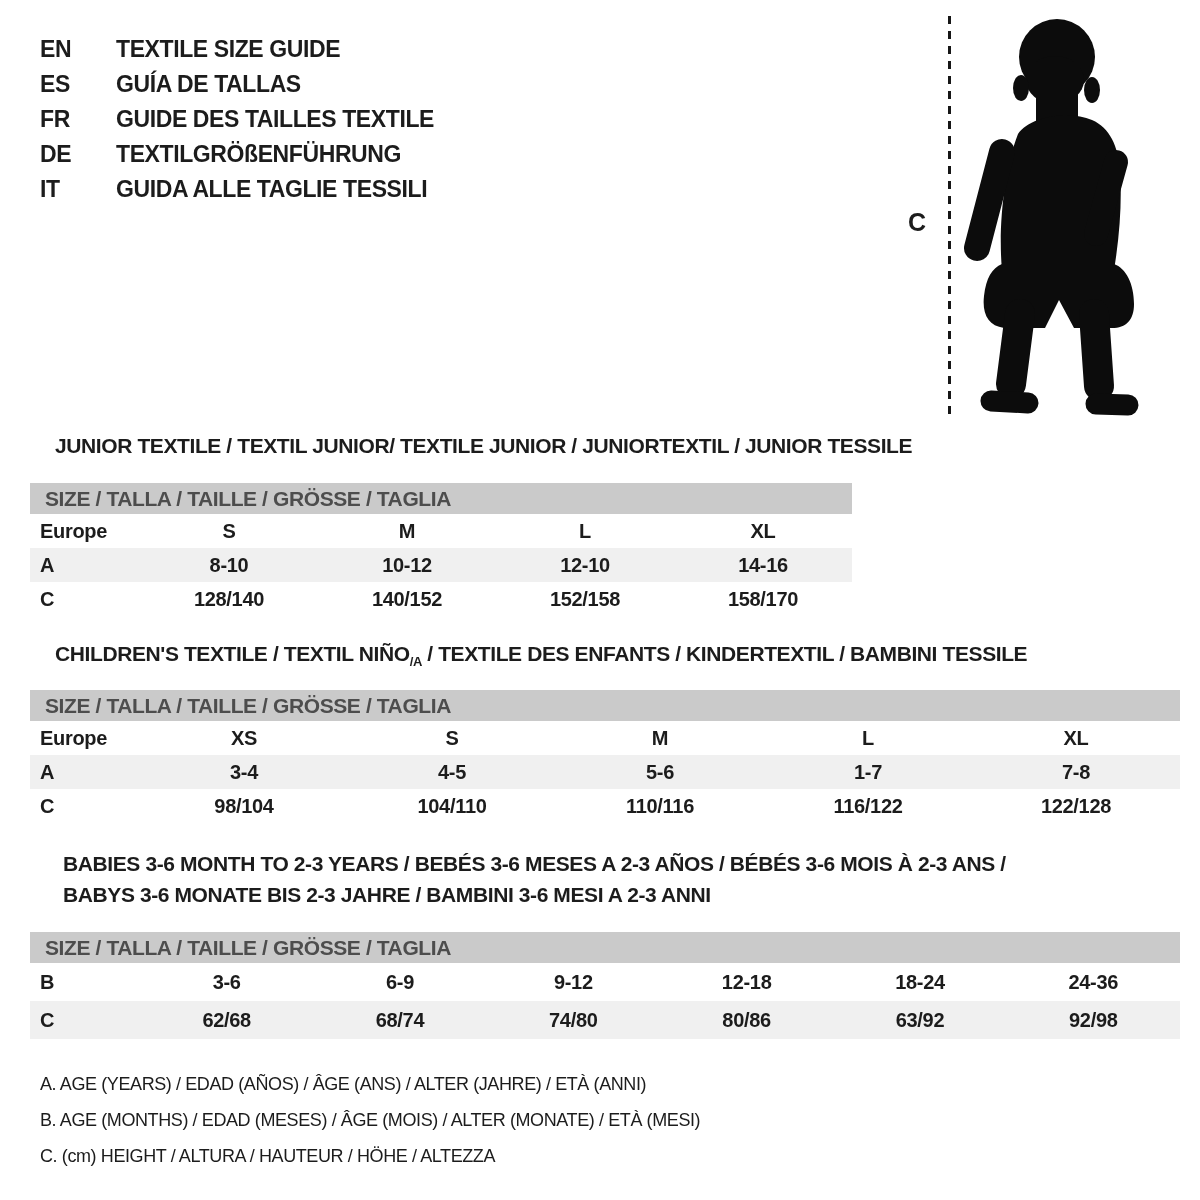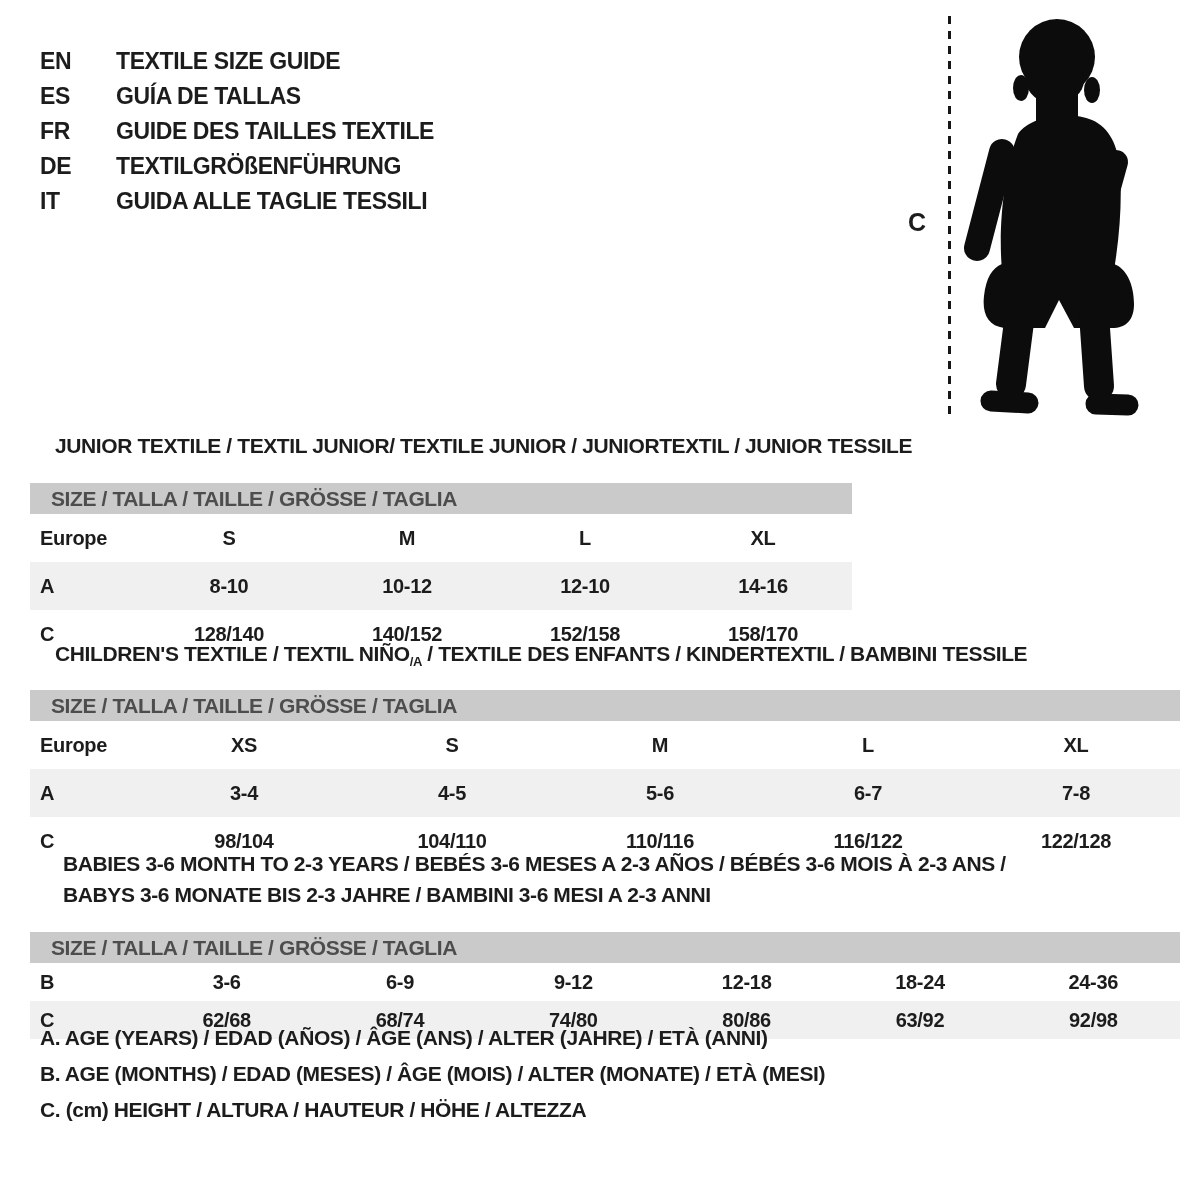--- a/index.html
+++ b/index.html
@@ -11,21 +11,21 @@
   *{box-sizing:border-box;}
   html,body{margin:0;padding:0;}
   body{
     width:1200px;height:1200px;background:#ffffff;
     font-family:"Liberation Sans","DejaVu Sans",sans-serif;
     color:var(--ink);
   }
   .page{position:relative;width:1200px;height:1200px;overflow:hidden;background:#fff;}
 
   
-  .lang-block{position:absolute;left:40px;top:44px;}
+  .lang-block{position:absolute;left:40px;top:32px;}
   .lang-row{display:flex;height:35px;align-items:center;font-weight:700;font-size:23px;letter-spacing:-0.4px;white-space:nowrap;}
   .lang-code{width:76px;}
 
   
   .dash-line{position:absolute;left:948px;top:16px;width:3px;height:402px;
     background:repeating-linear-gradient(to bottom,#161616 0 8px,transparent 8px 15px);}
   .height-label{position:absolute;left:908px;top:208px;font-size:25px;font-weight:700;}
   .baby-svg{position:absolute;left:958px;top:12px;}
 
   
@@ -34,30 +34,30 @@
   #sec2-title{top:642px;}
   #sec3-title{top:848px;line-height:31px;margin-left:8px;}
   .sub{font-size:13px;position:relative;top:5px;}
 
   .stable{position:absolute;left:30px;}
   #sec1-table{top:483px;width:822px;}
   #sec2-table{top:690px;width:1150px;}
   #sec3-table{top:932px;width:1150px;}
 
   .size-bar{height:31px;background:var(--bar);color:var(--bar-text);
-    display:flex;align-items:center;padding-left:21px;
+    display:flex;align-items:center;padding-left:15px;
     font-size:21px;font-weight:700;letter-spacing:-0.4px;}
-  .trow{display:flex;align-items:center;font-weight:700;font-size:20px;height:48px;letter-spacing:-0.3px;}
+  .trow{display:flex;align-items:center;font-weight:700;font-size:20px;height:34px;letter-spacing:-0.3px;}
   #sec3-table .trow{height:38px;}
   .trow.shaded{background:var(--row);}
   .tlabel{width:110px;padding-left:10px;}
   .tcell{flex:1;text-align:center;}
 
   
-  .legend{position:absolute;left:40px;top:1020px;font-size:21px;font-weight:700;letter-spacing:-0.4px;line-height:36px;white-space:nowrap;}
+  .legend{position:absolute;left:40px;top:1066px;font-size:18px;font-weight:400;letter-spacing:-0.4px;line-height:36px;white-space:nowrap;}
 </style>
 </head>
 <body>
 
 <div class="page">
 
   <div class="lang-block">
     <div class="lang-row">
       <span class="lang-code">EN</span>
       <span>TEXTILE SIZE GUIDE</span>
@@ -137,21 +137,21 @@
       <span class="tcell">S</span>
       <span class="tcell">M</span>
       <span class="tcell">L</span>
       <span class="tcell">XL</span>
     </div>
     <div class="trow shaded">
       <span class="tlabel">A</span>
       <span class="tcell">3-4</span>
       <span class="tcell">4-5</span>
       <span class="tcell">5-6</span>
-      <span class="tcell">6-7</span>
+      <span class="tcell">1-7</span>
       <span class="tcell">7-8</span>
     </div>
     <div class="trow">
       <span class="tlabel">C</span>
       <span class="tcell">98/104</span>
       <span class="tcell">104/110</span>
       <span class="tcell">110/116</span>
       <span class="tcell">116/122</span>
       <span class="tcell">122/128</span>
     </div>

